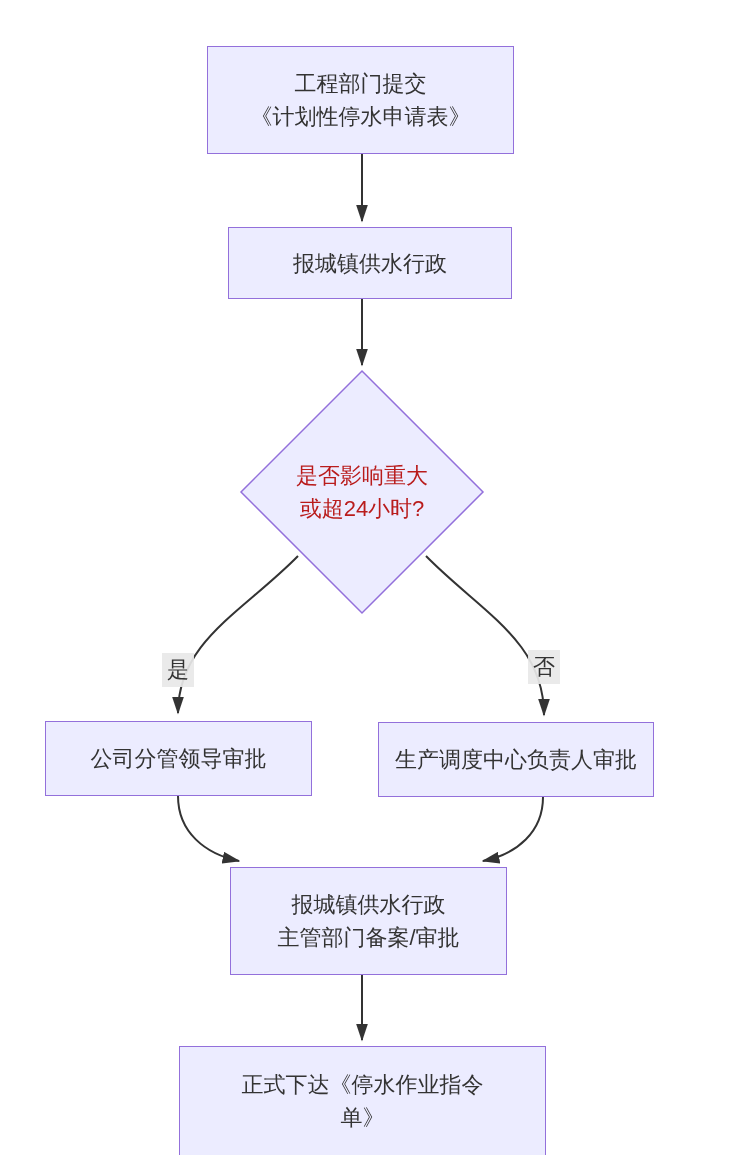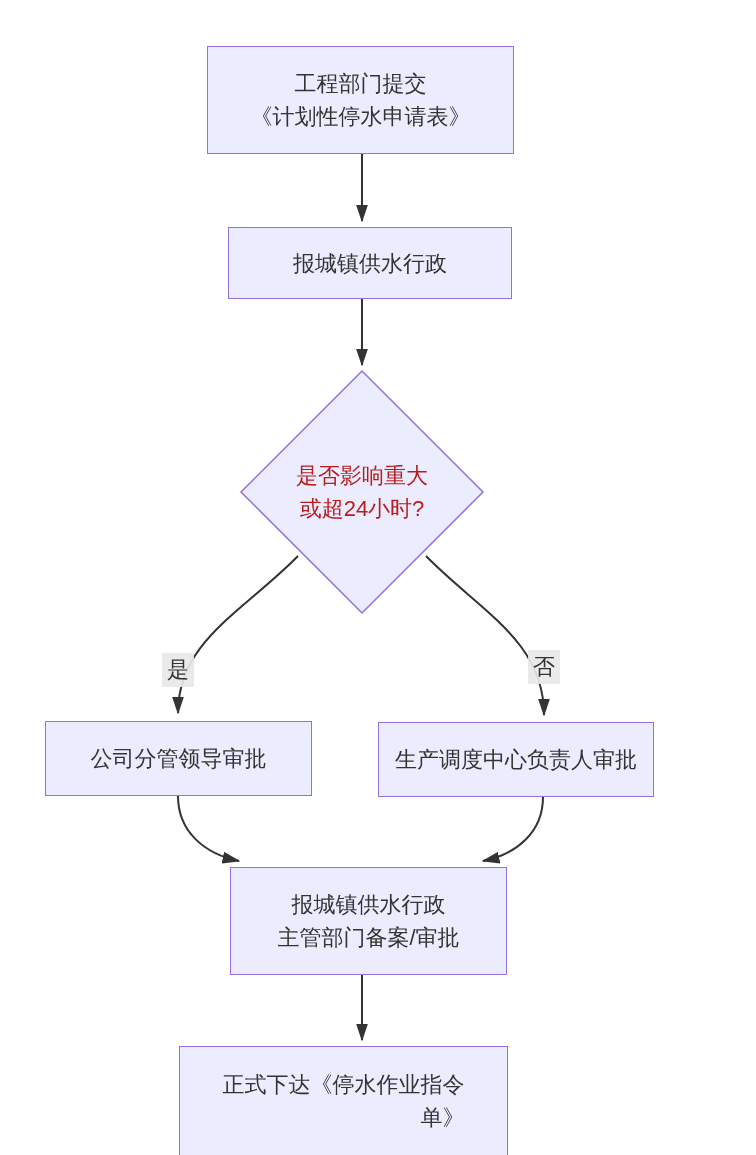--- a/index.html
+++ b/index.html
@@ -61,21 +61,21 @@
     line-height: 30px;
     color: #333333;
   }
   
   #node-submit        { left: 207px; top: 46px;   width: 307px; height: 108px; }
   #node-review        { left: 228px; top: 227px;  width: 284px; height: 72px;  }
   #decision-label     { left: 252px; top: 452px;  width: 220px; height: 80px;  }
   #node-leader        { left: 45px;  top: 721px;  width: 267px; height: 75px;  }
   #node-center-head   { left: 378px; top: 722px;  width: 276px; height: 75px;  }
   #node-filing        { left: 230px; top: 867px;  width: 277px; height: 108px; align-items: center; }
-  #node-order         { left: 179px; top: 1046px; width: 329px; height: 110px; text-align: right; }
+  #node-order         { left: 179px; top: 1046px; width: 367px; height: 110px; }
   #edge-label-yes     { left: 178px; top: 670px; }
   #edge-label-no      { left: 544px; top: 667px; }
 </style>
 </head>
 <body>
 
 <div class="canvas">
 
   <svg class="edges" width="756" height="1155" viewBox="0 0 756 1155" xmlns="http://www.w3.org/2000/svg">
     <defs>

